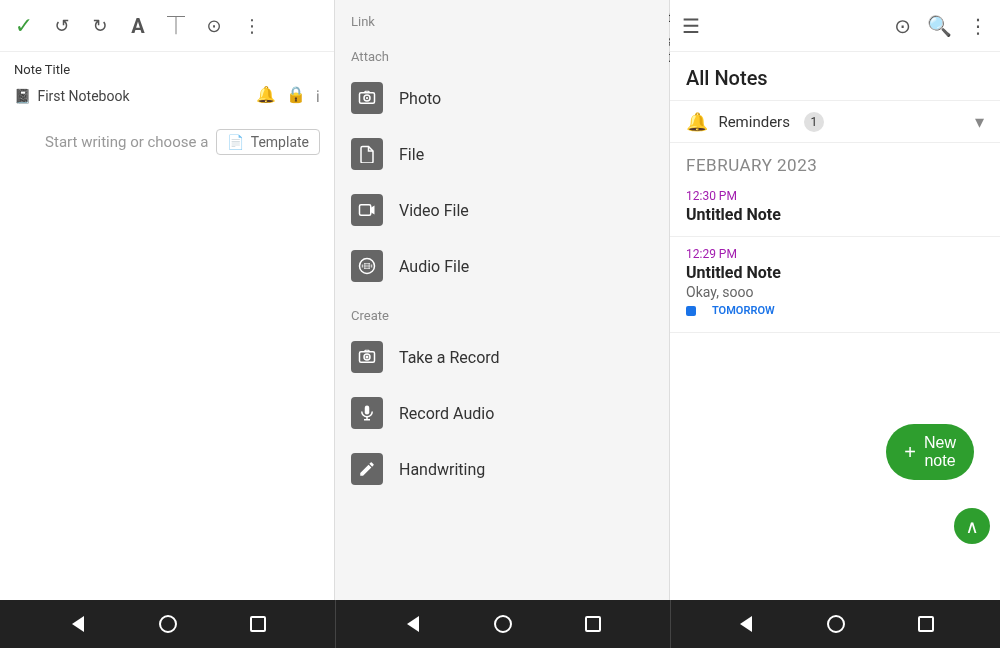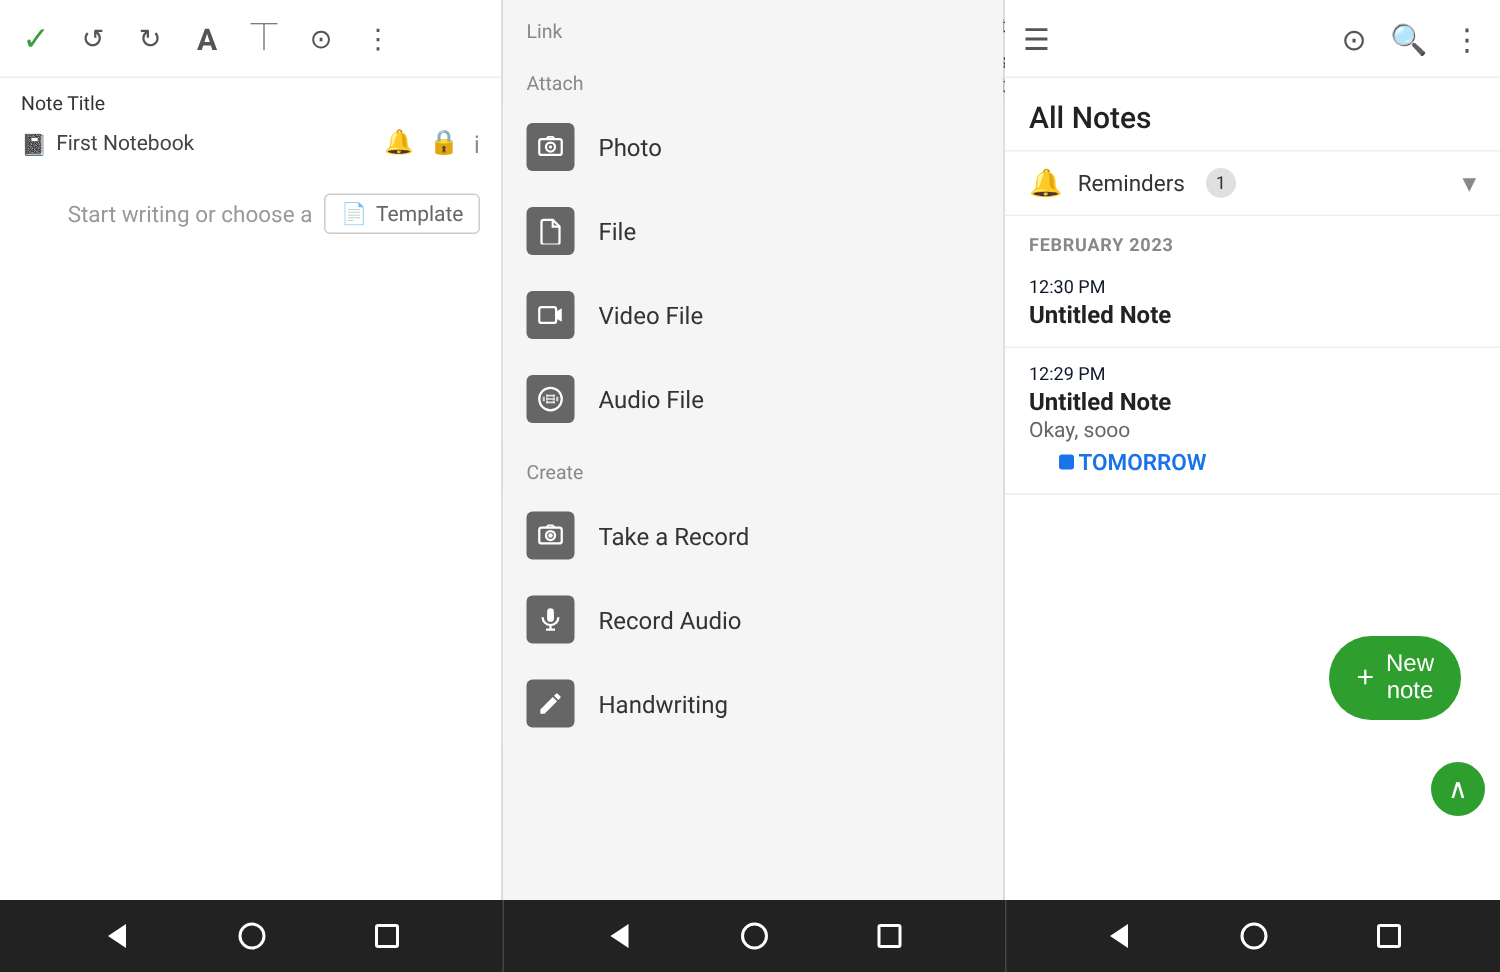--- a/index.html
+++ b/index.html
@@ -254,60 +254,59 @@
       color: #333;
       margin-left: 4px;
     }
 
     .chevron-icon {
       font-size: 18px;
       color: #888;
     }
 
     .date-label {
-      font-size: 12px;
-      font-weight: 700;
+      font-size: 17px;
+      font-weight: 400;
       color: #888;
       padding: 12px 16px 4px;
       letter-spacing: 0.5px;
     }
 
     .note-item {
       padding: 10px 16px 12px;
       border-bottom: 1px solid #eee;
       cursor: pointer;
     }
 
     .note-time {
       font-size: 12px;
-      color: #0f172a;
+      color: #a21caf;
       margin-bottom: 2px;
     }
 
     .note-name {
       font-size: 16px;
       font-weight: 700;
       color: #222;
     }
 
     .note-preview {
       font-size: 14px;
       color: #666;
       margin-top: 2px;
     }
 
     .note-tag {
       display: inline-flex;
       align-items: center;
-      gap: 3px;
+      gap: 16px;
       margin-top: 4px;
-      font-size: 15px;
+      font-size: 11px;
       font-weight: 600;
       color: #1a73e8;
-      margin-left: 20px;
     }
 
     .tag-dot {
       width: 10px;
       height: 10px;
       background: #1a73e8;
       border-radius: 2px;
     }
 
     .notes-list {

